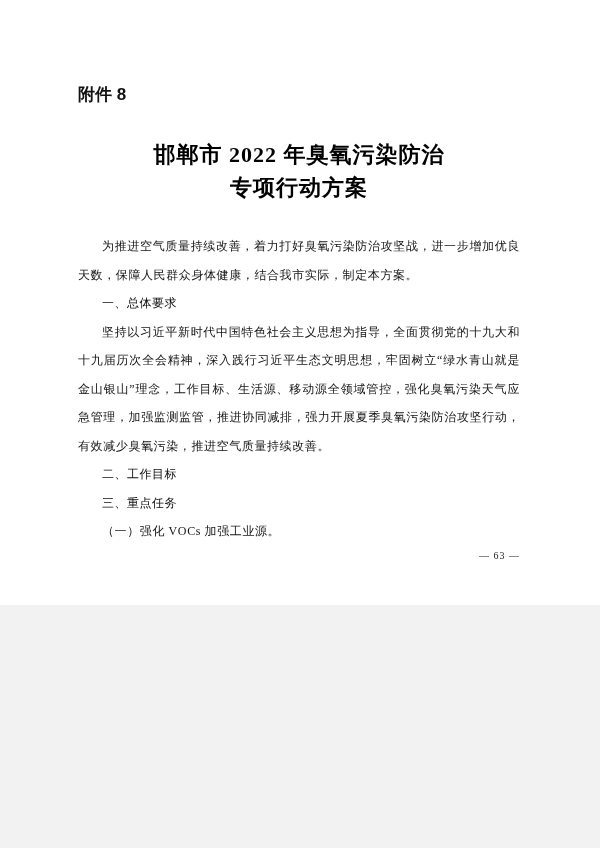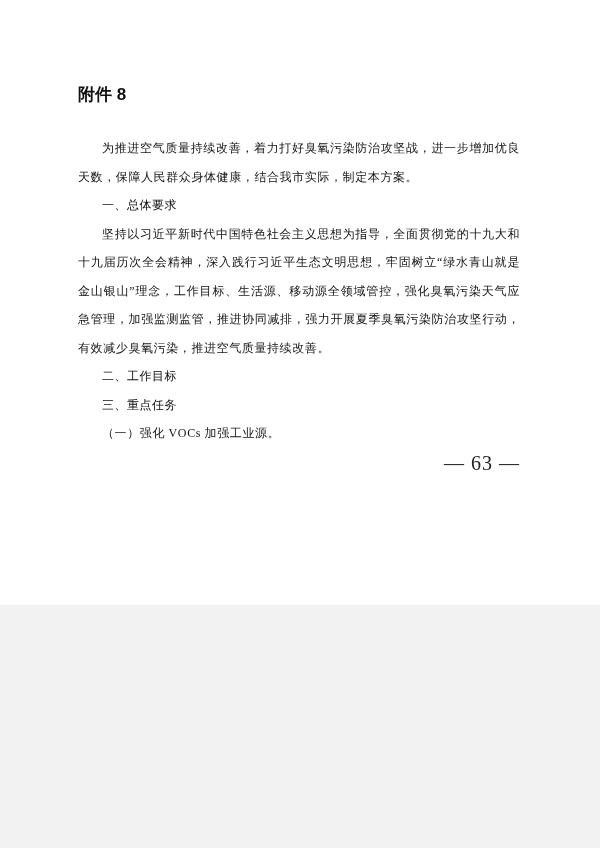--- a/index.html
+++ b/index.html
@@ -52,33 +52,37 @@
     color: #0d0d0d;
     letter-spacing: 0.5px;
   }
   .sub-item {
     text-indent: 2em;
     font-family: "Liberation Serif", "DejaVu Serif", serif;
   }
   .page-number {
     margin-top: 4px;
     text-align: right;
-    font-size: 20px;
+    font-size: 10px;
     letter-spacing: 1px;
     color: #222;
     font-family: "Liberation Serif", "DejaVu Serif", serif;
   }
 </style>
 </head>
 <body>
 
 <div class="page">
 
   <div class="attachment-label">附件 8</div>
 
+  <div class="doc-title">
+    <div>邯郸市 2022 年臭氧污染防治</div>
+    <div>专项行动方案</div>
+  </div>
 
   <div class="doc-body">
 
     <p class="para">为推进空气质量持续改善，着力打好臭氧污染防治攻坚战，进一步增加优良天数，保障人民群众身体健康，结合我市实际，制定本方案。</p>
 
     <p class="section-heading">一、总体要求</p>
 
     <p class="para">坚持以习近平新时代中国特色社会主义思想为指导，全面贯彻党的十九大和十九届历次全会精神，深入践行习近平生态文明思想，牢固树立“绿水青山就是金山银山”理念，工作目标、生活源、移动源全领域管控，强化臭氧污染天气应急管理，加强监测监管，推进协同减排，强力开展夏季臭氧污染防治攻坚行动，有效减少臭氧污染，推进空气质量持续改善。</p>
 
     <p class="section-heading">二、工作目标</p>

